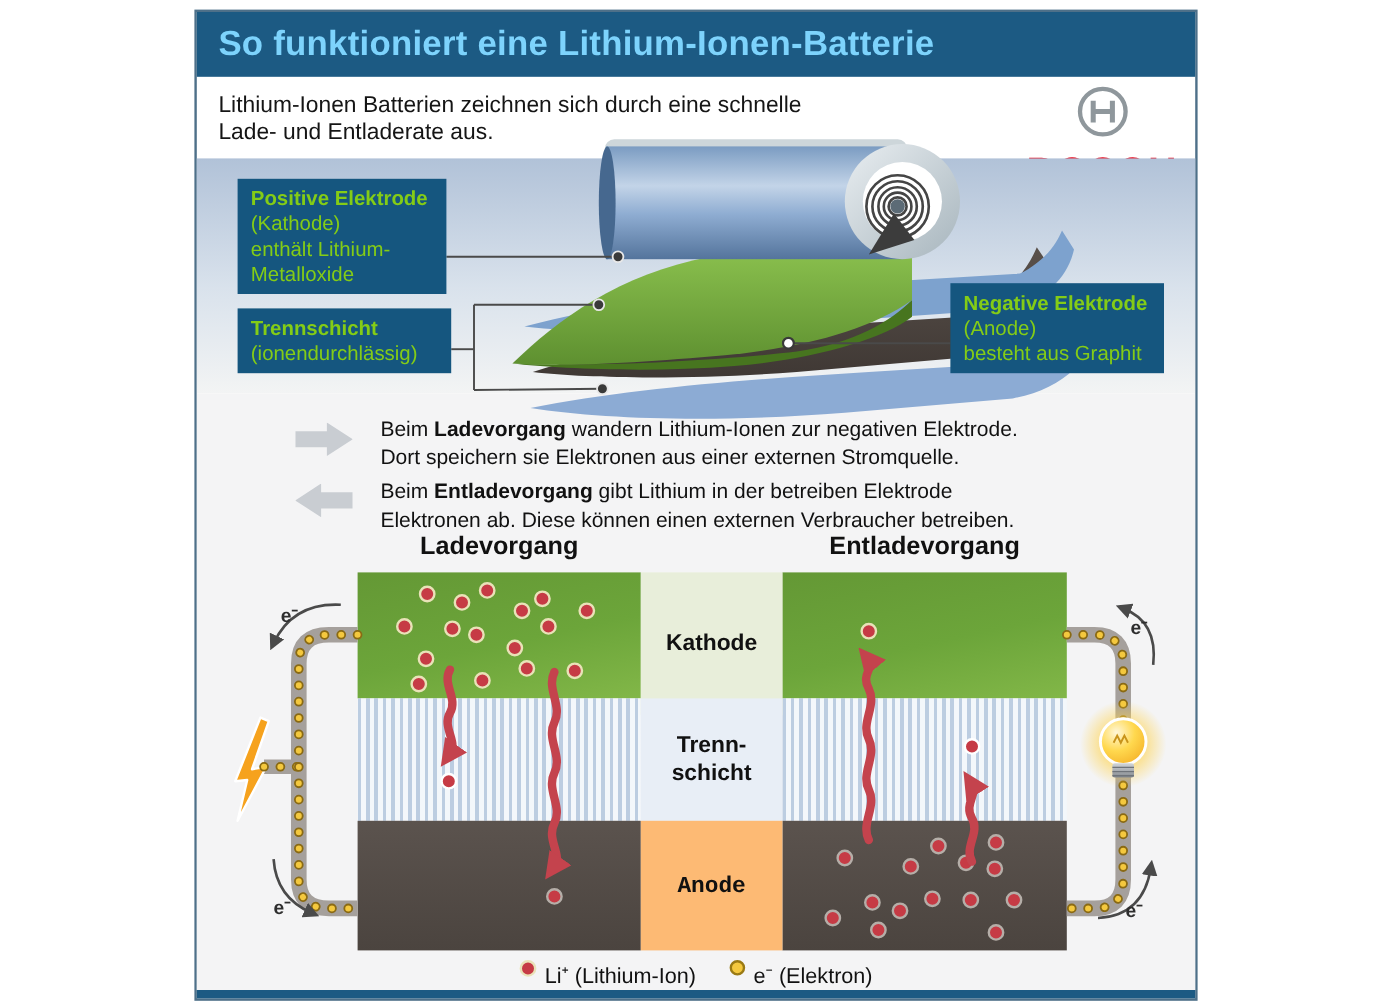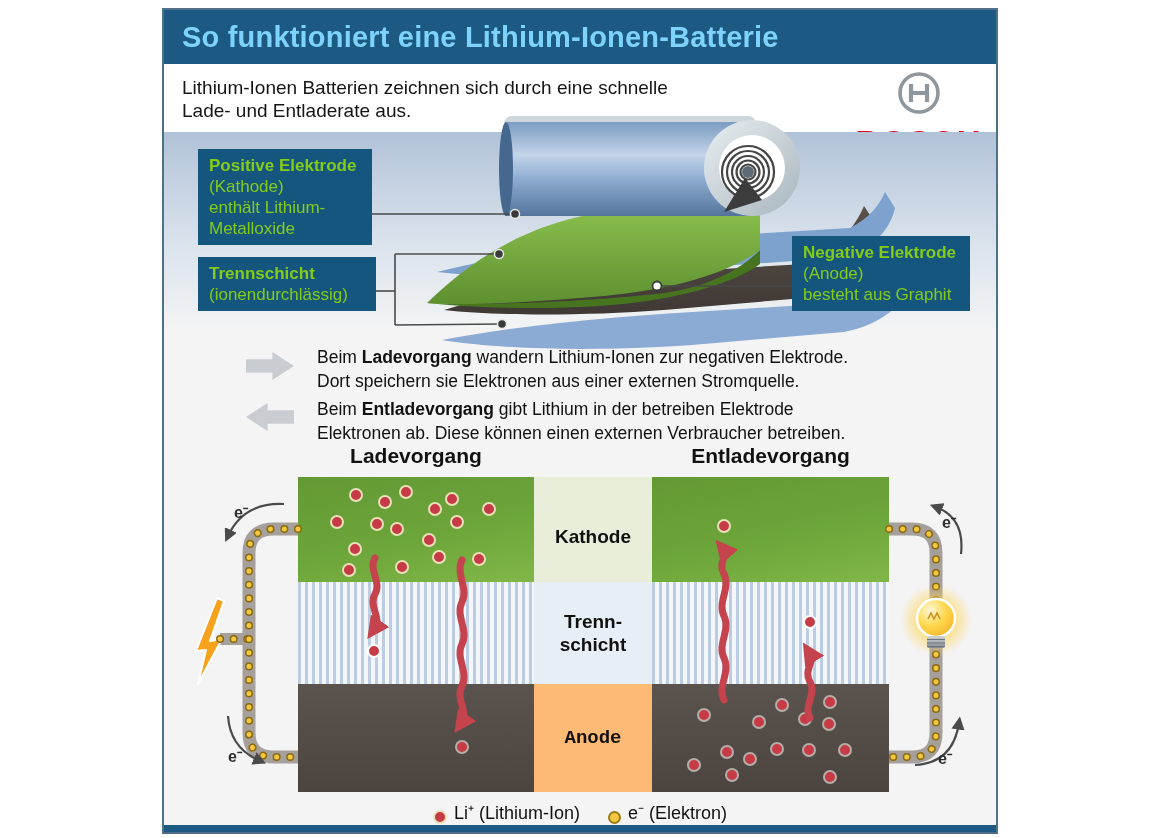--- a/index.html
+++ b/index.html
@@ -67,21 +67,21 @@
   #mid-anode { top: 674px; height: 108px; background: #fdba74; font-family: Liberation Mono, monospace; }
   
   #dots-layer { position: absolute; inset: 0; z-index: 3; pointer-events: none; }
   .ion { position: absolute; width: 14px; height: 14px; border-radius: 50%;
     background: #c63b45; transform: translate(-50%,-50%); }
   
   #overlay { position: absolute; inset: 0; z-index: 4; pointer-events: none; }
   
   .legend { position: absolute; left: 0; top: 790px; width: 100%; display: flex; justify-content: center;
     align-items: center; gap: 28px; font-size: 18px; color: #111; z-index: 5; }
-  .legend-item { display: flex; align-items: flex-end; gap: 7px; }
+  .legend-item { display: flex; align-items: flex-start; gap: 7px; }
   .dot-li { width: 14px; height: 14px; border-radius: 50%; background: #c63b45; border: 2.5px solid #e9e2b8; }
   .dot-e  { width: 13px; height: 13px; border-radius: 50%; background: #f4c83e; border: 2px solid #9a7a14; }
 </style>
 </head>
 <body>
 
 <div class="frame">
 
   <div class="titlebar">So funktioniert eine Lithium-Ionen-Batterie</div>
   <div class="subtitle">

